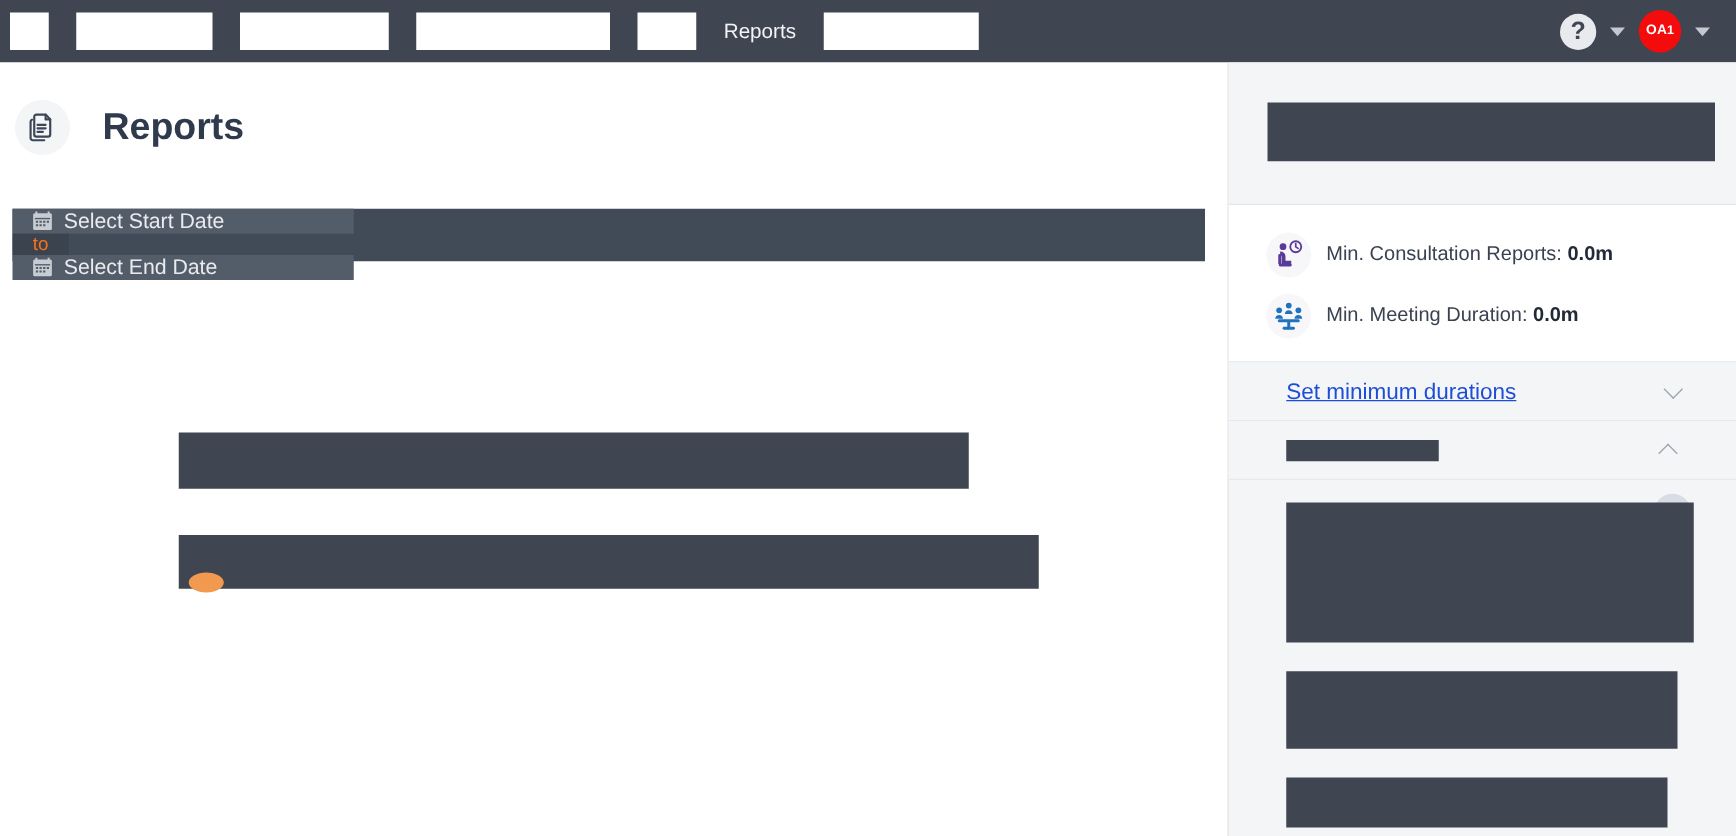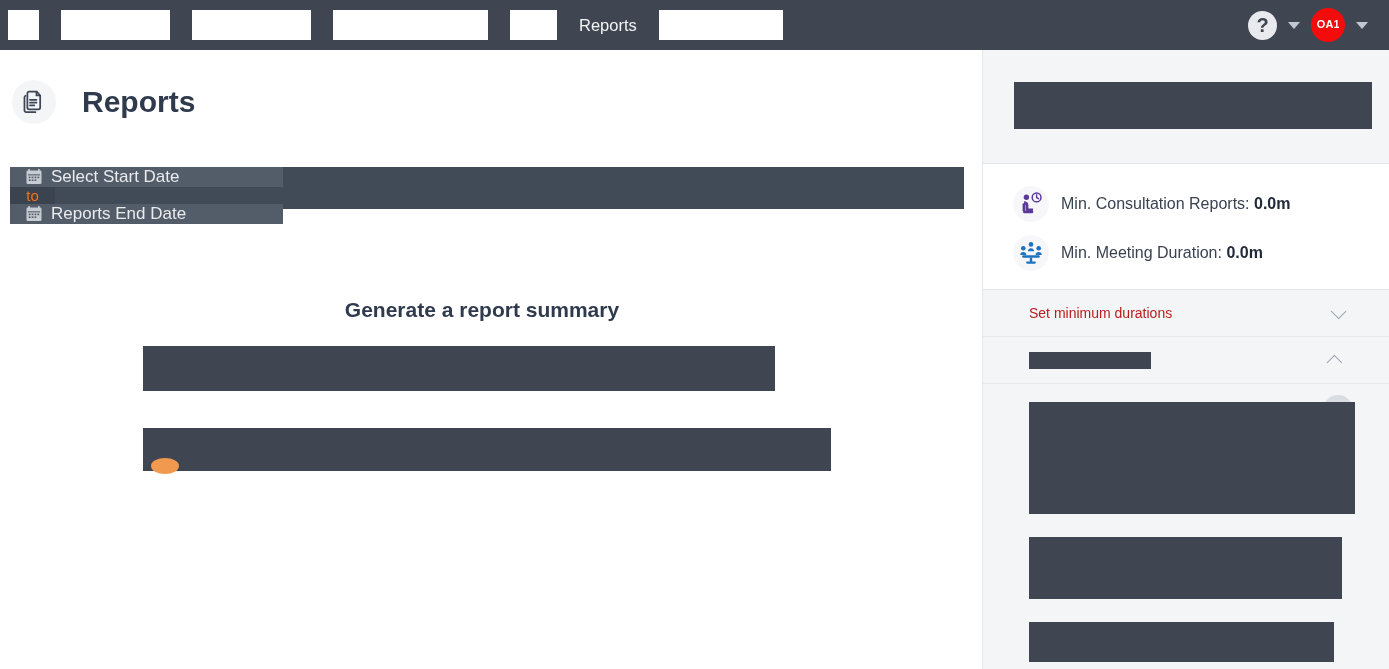--- a/index.html
+++ b/index.html
@@ -174,21 +174,21 @@
   .dur-label b { font-weight: bold; color: #222a38; margin-top: 20px; }
 
   .accordion-row {
     position: relative;
     height: 47px;
     display: flex; align-items: center;
     padding: 0 22px 0 46px;
     border-bottom: 1px solid #e7e9ec;
     background: #f4f5f7;
   }
-  .acc-label { font-size: 14px; color: #b91c1c; }
+  .acc-label { font-size: 18px; color: #1d4ed8; text-decoration: underline; }
   .acc-redact { width: 122px; height: 17px; background: #3f4652; }
   .chev {
     position: absolute; right: 47px;
     width: 11px; height: 11px;
     border-right: 1.6px solid #9aa3af;
     border-bottom: 1.6px solid #9aa3af;
   }
   .chev.down { transform: rotate(45deg) translateY(-3px); }
   .chev.up { transform: rotate(-135deg) translateY(-3px); }
 
@@ -276,26 +276,25 @@
             <rect x="1.9" y="5.3" width="12.2" height="1.1" fill="#535c69"></rect>
             <rect x="2.7" y="7.6" width="1.8" height="1.6" fill="#535c69"></rect>
             <rect x="5.6" y="7.6" width="1.8" height="1.6" fill="#535c69"></rect>
             <rect x="8.5" y="7.6" width="1.8" height="1.6" fill="#535c69"></rect>
             <rect x="11.4" y="7.6" width="1.8" height="1.6" fill="#535c69"></rect>
             <rect x="2.7" y="10.4" width="1.8" height="1.6" fill="#535c69"></rect>
             <rect x="5.6" y="10.4" width="1.8" height="1.6" fill="#535c69"></rect>
             <rect x="8.5" y="10.4" width="1.8" height="1.6" fill="#535c69"></rect>
           </svg>
         </span>
-        <span>Reports End Date</span>
+        <span>Select End Date</span>
       </div>
       <div class="dr-tail"></div>
     </div>
 
-    <div class="summary-head">Generate a report summary</div>
 
     <div class="redact main-redact-1"></div>
     <div class="redact main-redact-2"></div>
     <div class="orange-arc"></div>
   </div>
 
   <div class="sidebar">
 
     <div class="sb-top">
       <div class="sb-top-redact"></div>

